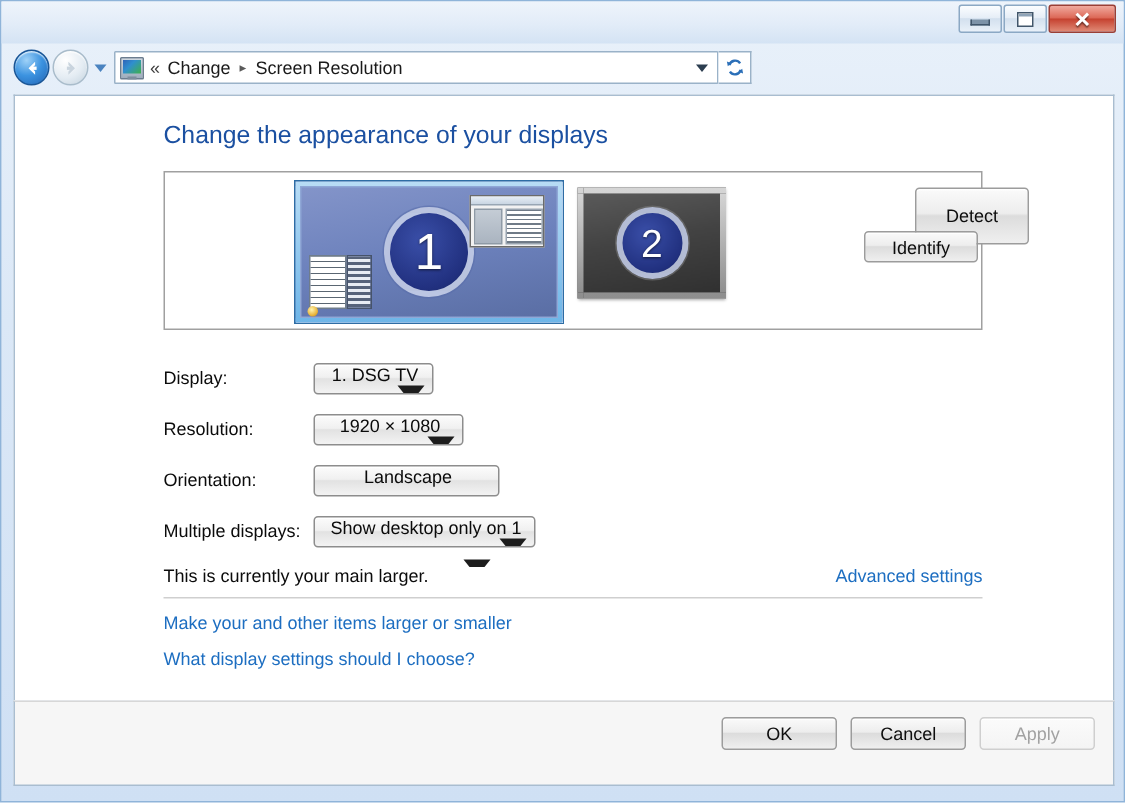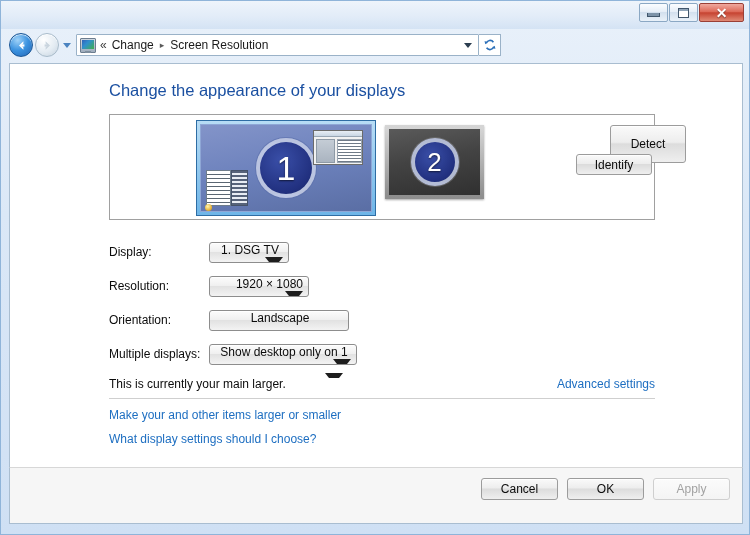--- a/index.html
+++ b/index.html
@@ -432,22 +432,22 @@
     border-left: 4px solid transparent;
     border-right: 4px solid transparent;
     border-top: 5px solid #1d1d1d;
     box-sizing: content-box;
   }
   #row-display  { top: 177px; }
   #row-resolution { top: 211px; }
   #row-orientation { top: 245px; }
   #row-multiple { top: 279px; align-items: center; }
   #combo-display      { width: 80px; }
-  #combo-resolution   { width: 100px; align-items: flex-end; }
-  #combo-orientation  { width: 140px; gap: 48px; }
+  #combo-resolution   { width: 100px; }
+  #combo-orientation  { width: 124px; gap: 48px; }
   #combo-multiple     { width: 148px; }
 
   
   #status-row {
     position: absolute;
     left: 99px; top: 313px;
     width: 546px;
     display: flex;
     align-items: baseline;
     justify-content: space-between;
@@ -628,19 +628,19 @@
       <a class="link">Advanced settings</a>
     </div>
     <div id="status-divider"></div>
 
     <a class="link" id="link-larger">Make your and other items larger or smaller</a>
     <a class="link" id="link-choose">What display settings should I choose?</a>
   </div>
 
   <div id="footer">
     <div id="footer-buttons">
+      <div class="btn footer-btn">OK</div>
       <div class="btn footer-btn">Cancel</div>
-      <div class="btn footer-btn">OK</div>
       <div class="btn footer-btn disabled">Apply</div>
     </div>
   </div>
 
 </div>
 
 </body></html>

